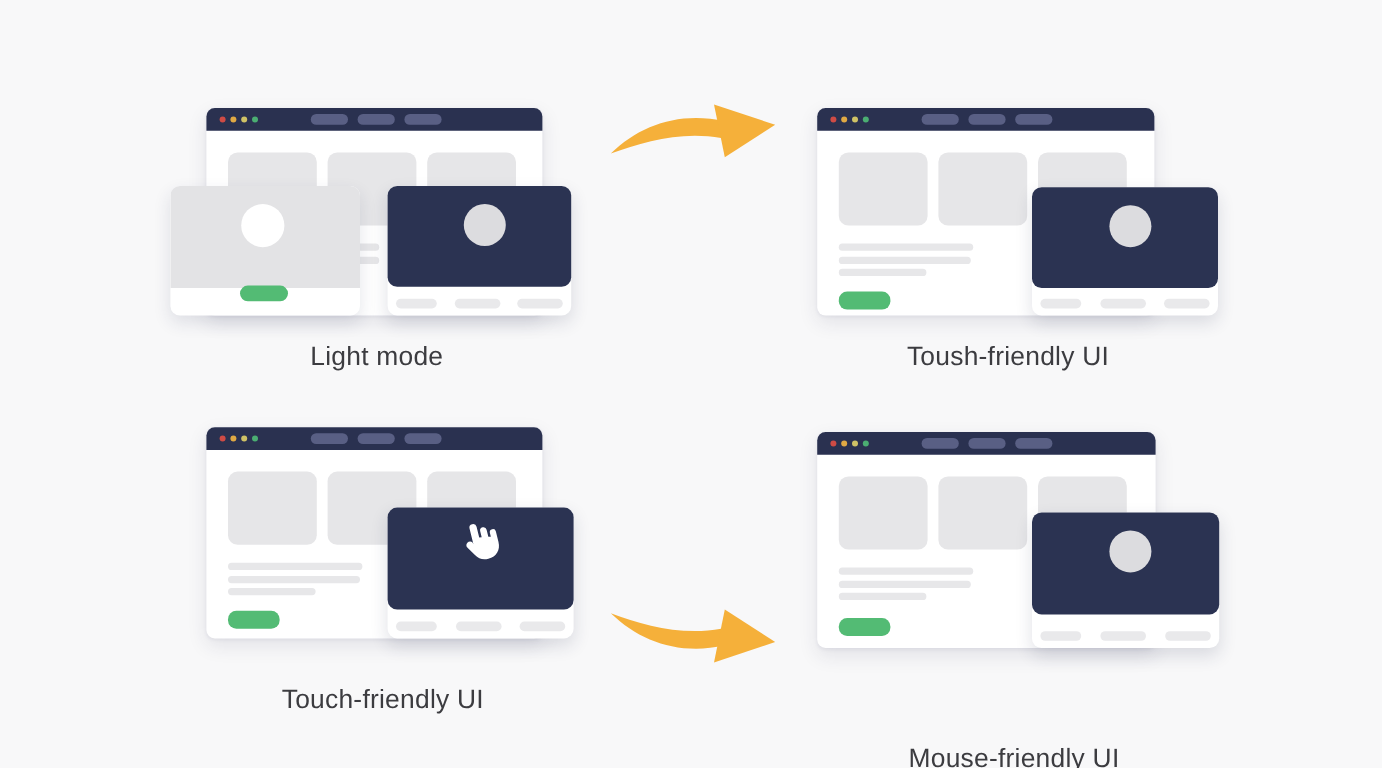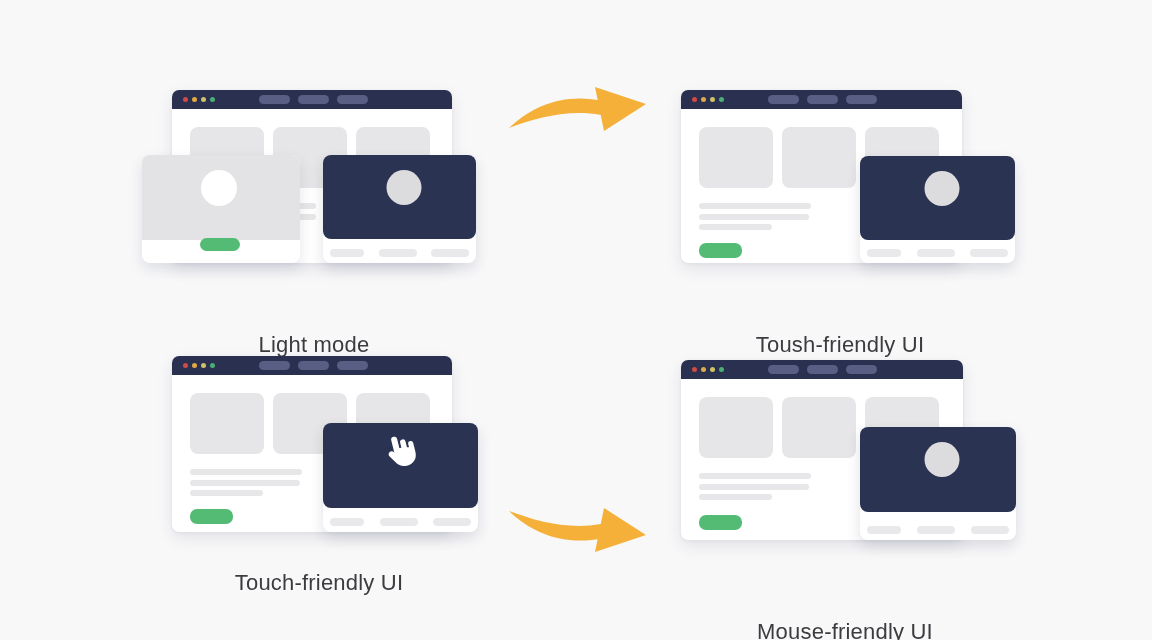--- a/index.html
+++ b/index.html
@@ -84,21 +84,21 @@
   .pill{height:8px;border-radius:4px;background:var(--pill,#e9e9eb);}
   .pill.p1{width:34px;}
   .pill.p2{width:38px;}
   .pill.p3{width:38px;}
 
   
   .caption{
     position:absolute;left:0;right:0;text-align:center;
     font-size:22px;color:var(--label,#3c3c40);letter-spacing:.2px;
   }
-  .q1 .caption,.q2 .caption{top:196px;margin-top:48px;}
+  .q1 .caption,.q2 .caption{top:196px;}
   .q3 .caption{top:214px;}
   .q4 .caption{top:211px;margin-top:48px;}
 
   
   .arrow{position:absolute;width:142px;height:60px;}
   .arrow svg{width:100%;height:100%;display:block;}
   .arrow-top{left:506px;top:76px;}
   .arrow-bottom{left:506px;top:503px;transform:scaleY(-1);}
   .arrow path{fill:var(--arrow,#f5b03a);}
 </style>

